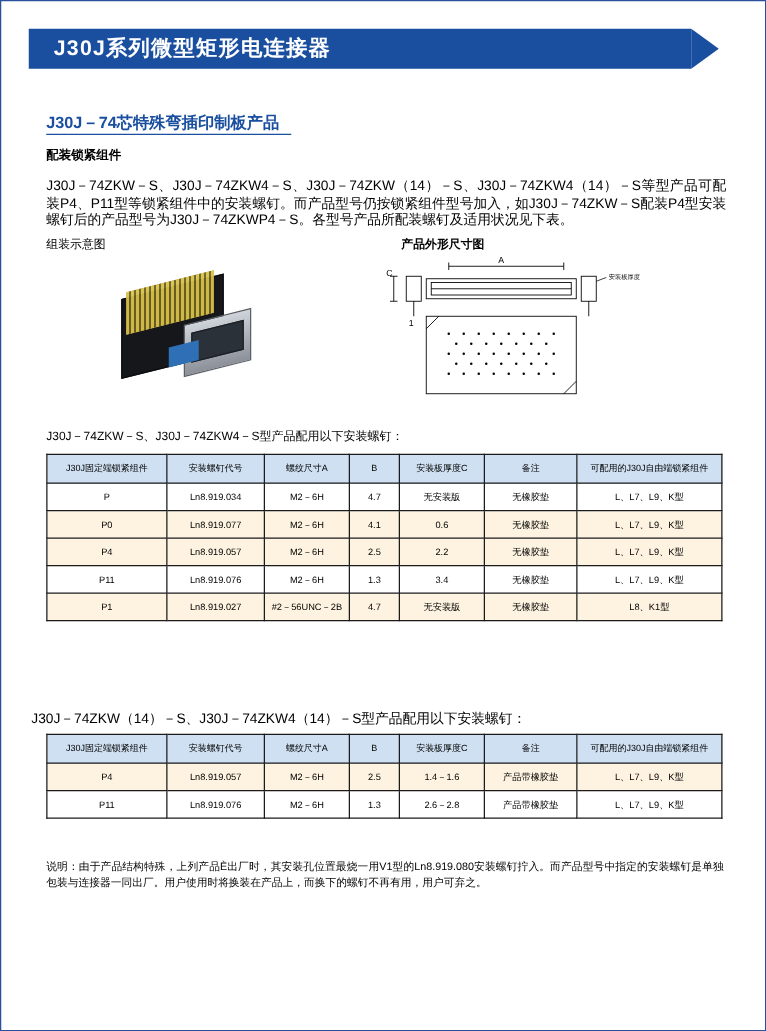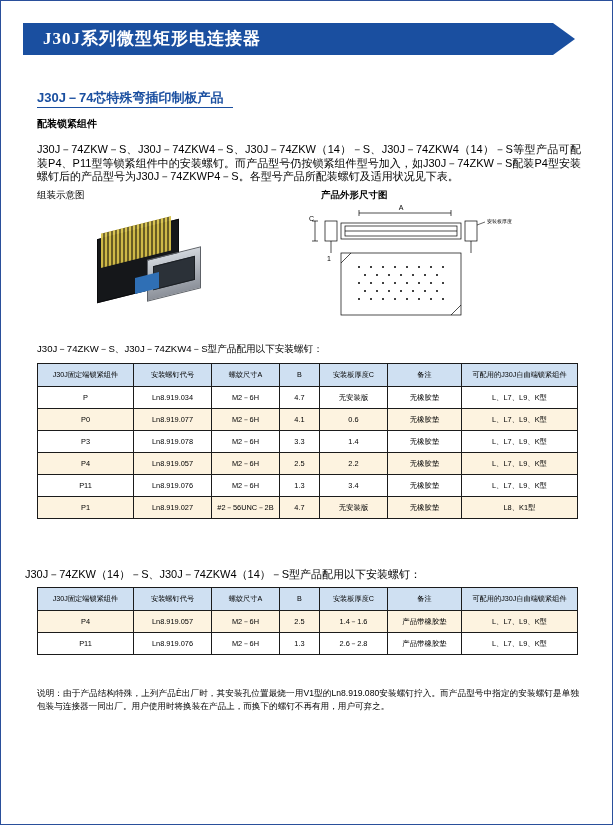--- a/index.html
+++ b/index.html
@@ -12,21 +12,21 @@
     overflow:hidden;
   }
   .page{
     position:absolute;left:0;top:0;width:613px;height:825px;
     border:1px solid #2a4f9b;
     box-sizing:border-box;
     background:#fff;
   }
   
   .banner{
-    position:absolute;left:22px;top:22px;width:570px;height:32px;font-family:Liberation Serif, serif;
+    position:absolute;left:22px;top:22px;width:570px;height:32px;
   }
   .banner-blue{
     position:absolute;left:0;top:0;width:530px;height:32px;
     background:#1a4fa0;
   }
   .banner-tri{
     position:absolute;left:530px;top:0;width:0;height:0;
     border-top:16px solid transparent;
     border-bottom:16px solid transparent;
     border-left:22px solid #1a4fa0;
@@ -271,29 +271,20 @@
       </tr>
       <tr class="alt">
         <td>P0</td>
         <td>Ln8.919.077</td>
         <td>M2－6H</td>
         <td>4.1</td>
         <td>0.6</td>
         <td>无橡胶垫</td>
         <td>L、L7、L9、K型</td>
       </tr>
-      <tr>
-        <td>P3</td>
-        <td>Ln8.919.078</td>
-        <td>M2－6H</td>
-        <td>3.3</td>
-        <td>1.4</td>
-        <td>无橡胶垫</td>
-        <td>L、L7、L9、K型</td>
-      </tr>
       <tr class="alt">
         <td>P4</td>
         <td>Ln8.919.057</td>
         <td>M2－6H</td>
         <td>2.5</td>
         <td>2.2</td>
         <td>无橡胶垫</td>
         <td>L、L7、L9、K型</td>
       </tr>
       <tr>

